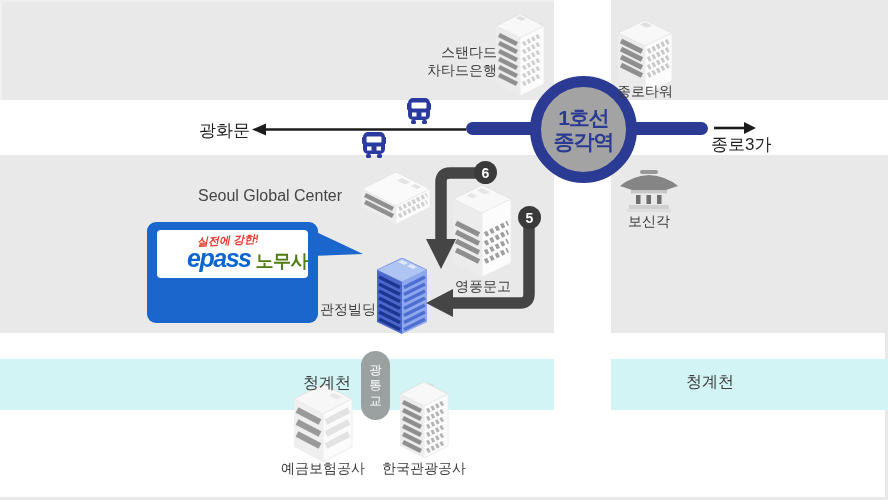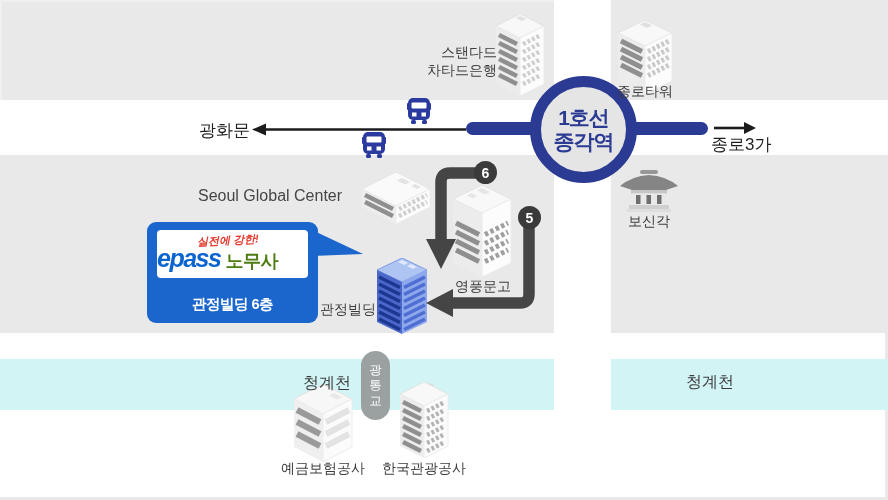--- a/index.html
+++ b/index.html
@@ -17,21 +17,21 @@
   .b-right { left:885px; top:333px; width:3px; height:164px; }
   .river { position:absolute; top:359px; height:51px; background:#d2f4f5; }
   .r-left { left:0; width:554px; }
   .r-right { left:611px; width:277px; }
 
   
   .navy-line { position:absolute; top:122px; height:13px; background:#2b3a92; border-radius:7px; z-index:2; }
   .nl-west { left:466px; width:78px; }
   .nl-east { left:628px; width:80px; }
   .station-badge { position:absolute; left:530px; top:76px; width:107px; height:107px;
-    background:#e5e5e5; border:11px solid #2b3a92; border-radius:50%; z-index:6;
+    background:#a3a3a3; border:11px solid #2b3a92; border-radius:50%; z-index:6;
     display:flex; flex-direction:column; align-items:center; justify-content:center; }
   .station-badge span { color:#2b3a92; font-size:21px; font-weight:bold; line-height:1.12; letter-spacing:-1px; }
 
   
   .overlay { position:absolute; left:0; top:0; z-index:5; pointer-events:none; }
   .bsvg { position:absolute; z-index:4; }
 
   
   .exit-marker { position:absolute; width:23px; height:23px; border-radius:50%; background:#3a3a3a;
     color:#fff; font-size:14px; font-weight:bold; display:flex; align-items:center; justify-content:center; z-index:6; }
@@ -59,21 +59,21 @@
     border-radius:15px; z-index:3; display:flex; flex-direction:column; align-items:center; justify-content:center; gap:3px; }
   .bridge-pill span { color:#fff; font-size:12.5px; line-height:1; }
 
   
   .callout { position:absolute; left:147px; top:222px; width:171px; height:101px;
     background:#1b66cc; border-radius:9px; z-index:8; }
   .callout-tail { position:absolute; left:312px; top:229px; z-index:7; }
   .callout-white { position:absolute; left:10px; top:8px; width:151px; height:48px; background:#fff; border-radius:4px; }
   .slogan { position:absolute; left:40px; top:3px; color:#e5372b; font-size:11px; font-weight:bold;
     font-style:italic; transform:rotate(-3deg); white-space:nowrap; }
-  .logo-row { position:absolute; left:0; top:15px; width:100%; display:flex; align-items:baseline; justify-content:flex-start; }
+  .logo-row { position:absolute; left:0; top:15px; width:100%; display:flex; align-items:baseline; justify-content:flex-end; }
   .brand { color:#0b65d0; font-size:25px; font-weight:bold; font-style:italic; letter-spacing:-1.5px; line-height:1.1; }
   .brand-suffix { color:#4d7c0f; font-size:18px; font-weight:bold; margin-left:5px; letter-spacing:-0.5px; }
   .addr { position:absolute; left:0; bottom:9px; width:100%; text-align:center; color:#fff;
     font-size:14.5px; font-weight:bold; line-height:1.4; letter-spacing:-0.5px; }
 </style>
 </head>
 <body>
 
 <div class="canvas">
 
@@ -242,17 +242,16 @@
   </svg>
   <div class="callout">
     <div class="callout-white">
       <div class="slogan">실전에 강한!</div>
       <div class="logo-row">
         <span class="brand">epass</span>
         <span class="brand-suffix">노무사</span>
       </div>
     </div>
     <div class="addr">
-      <div>관정빌딩 6층</div>
     </div>
   </div>
 
 </div>
 
 </body></html>

